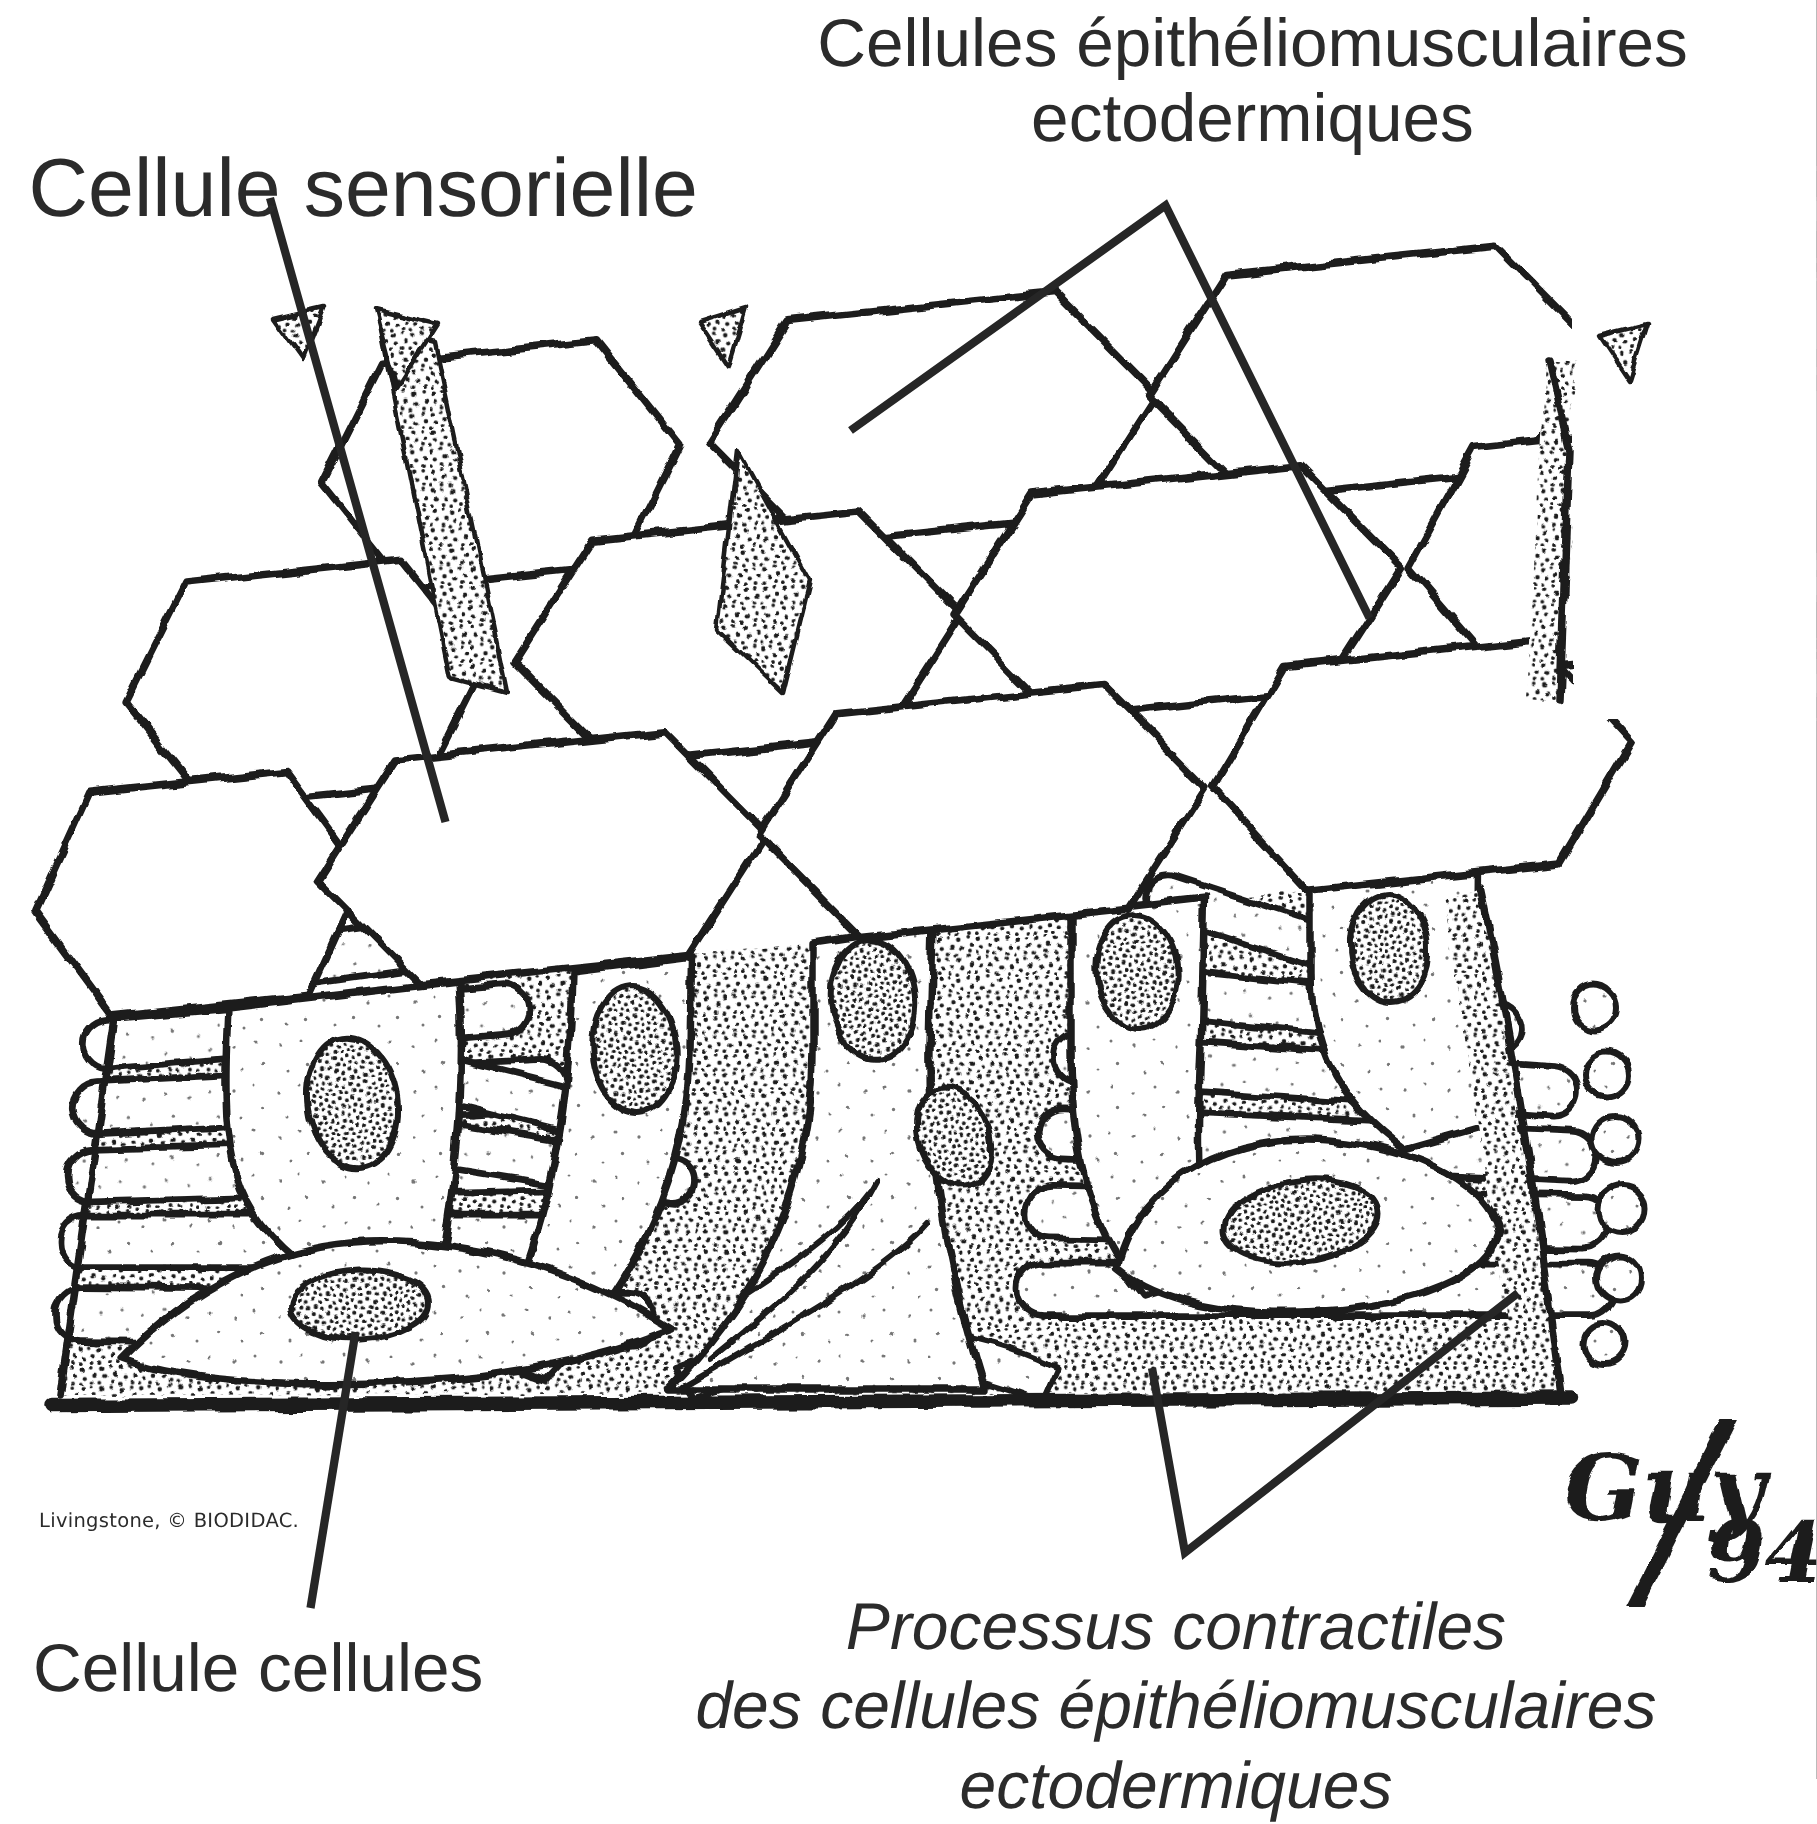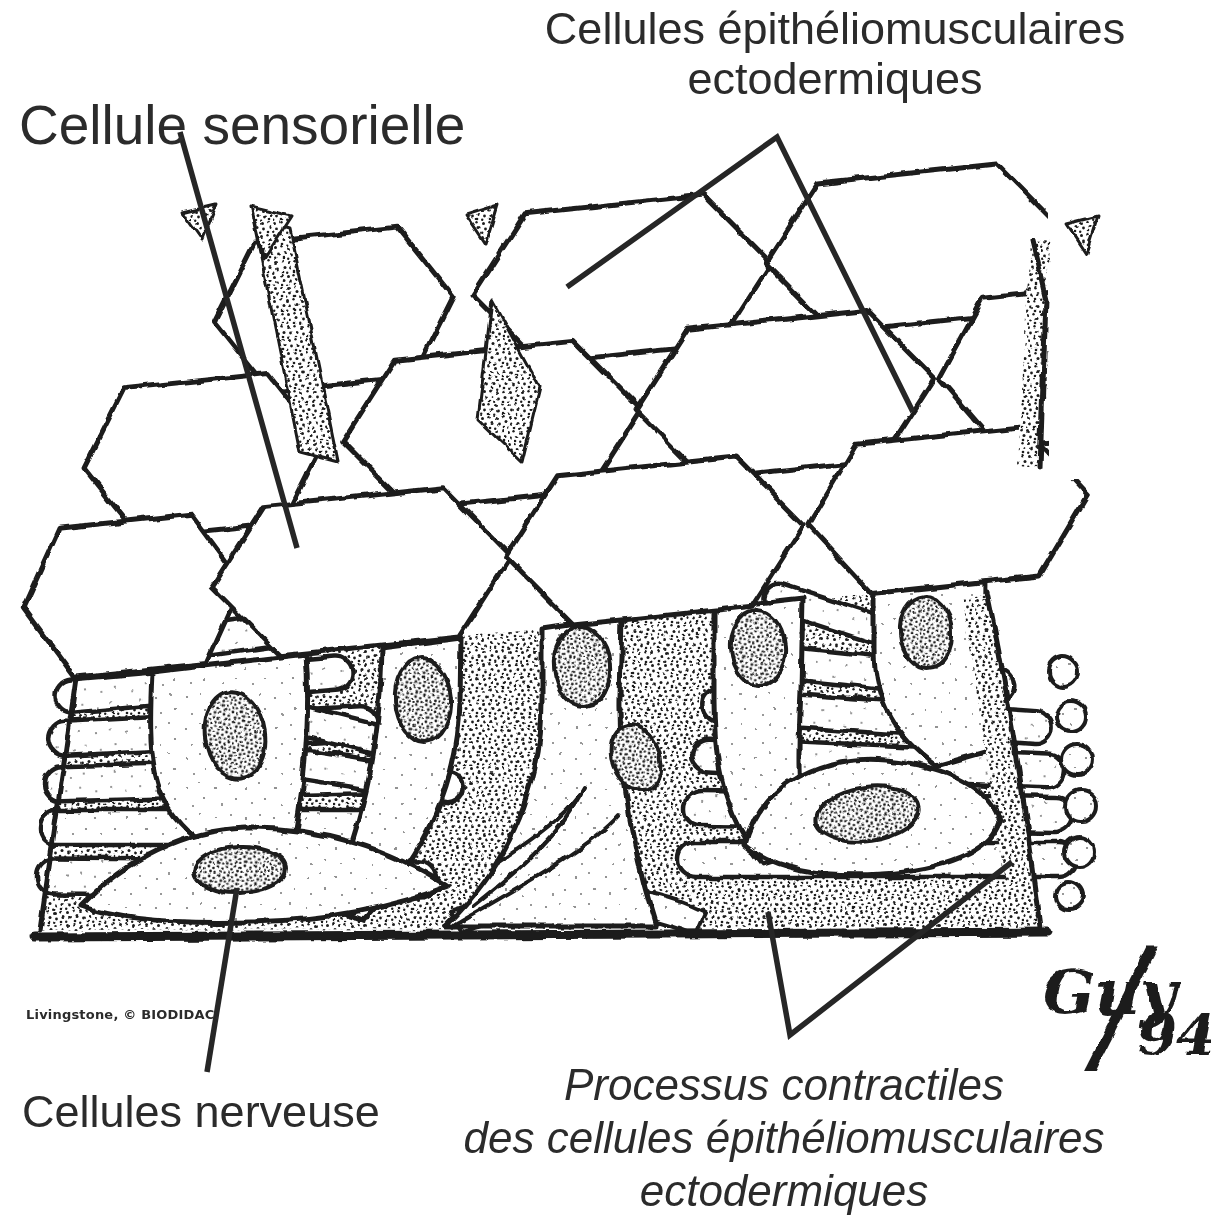--- a/index.html
+++ b/index.html
@@ -12,21 +12,21 @@
   .lbl{
     position:absolute; color:#2b2b2b; white-space:pre-line;
     font-family:"Liberation Sans", sans-serif; line-height:1.14;
   }
   #lbl-sensory   {left:19px;   top:78px;   font-size:55px;margin-top:16px;}
   #lbl-epithelio {left:452px; top:4px;    width:766px; text-align:center; font-size:45px; line-height:50px;}
   #lbl-nerve     {left:22px;  top:1086px; font-size:45px;}
   #lbl-processes {left:398px; top:1058px; width:772px; text-align:center; font-size:44px; line-height:53px;font-style:italic;}
   #credit{
     position:absolute; left:26px; top:1007px; color:#2b2b2b;
-    font-family:"DejaVu Sans", sans-serif; font-size:13px; font-weight:bold; letter-spacing:.2px;
+    font-family:"DejaVu Sans", sans-serif; font-size:13px; font-weight:normal; letter-spacing:.2px;
   }
   .sig-text{font-family:"DejaVu Serif", serif; font-style:italic;}
 </style>
 </head>
 <body>
 
 <div class="page">
 
   <svg width="1211" height="1216" viewBox="0 0 1211 1216" xmlns="http://www.w3.org/2000/svg">
     <defs>
@@ -168,18 +168,18 @@
     <g transform="translate(1038,938)" filter="url(#rough)" fill="#1d1d1d">
       <text x="4" y="76" class="sig-text" font-size="62" font-weight="bold">Guy</text>
       <text x="58" y="118" class="sig-text" font-size="150">/</text>
       <text x="100" y="116" class="sig-text" font-size="56" font-weight="bold">94</text>
     </g>
   </svg>
 
   <div class="lbl" id="lbl-sensory">Cellule sensorielle</div>
   <div class="lbl" id="lbl-epithelio">Cellules épithéliomusculaires
 ectodermiques</div>
-  <div class="lbl" id="lbl-nerve">Cellules nerveuse</div>
+  <div class="lbl" id="lbl-nerve">Cellule cellules</div>
   <div class="lbl" id="lbl-processes">Processus contractiles
 des cellules épithéliomusculaires
 ectodermiques</div>
   <div id="credit">Livingstone, © BIODIDAC.</div>
 </div>
 
 </body></html>

